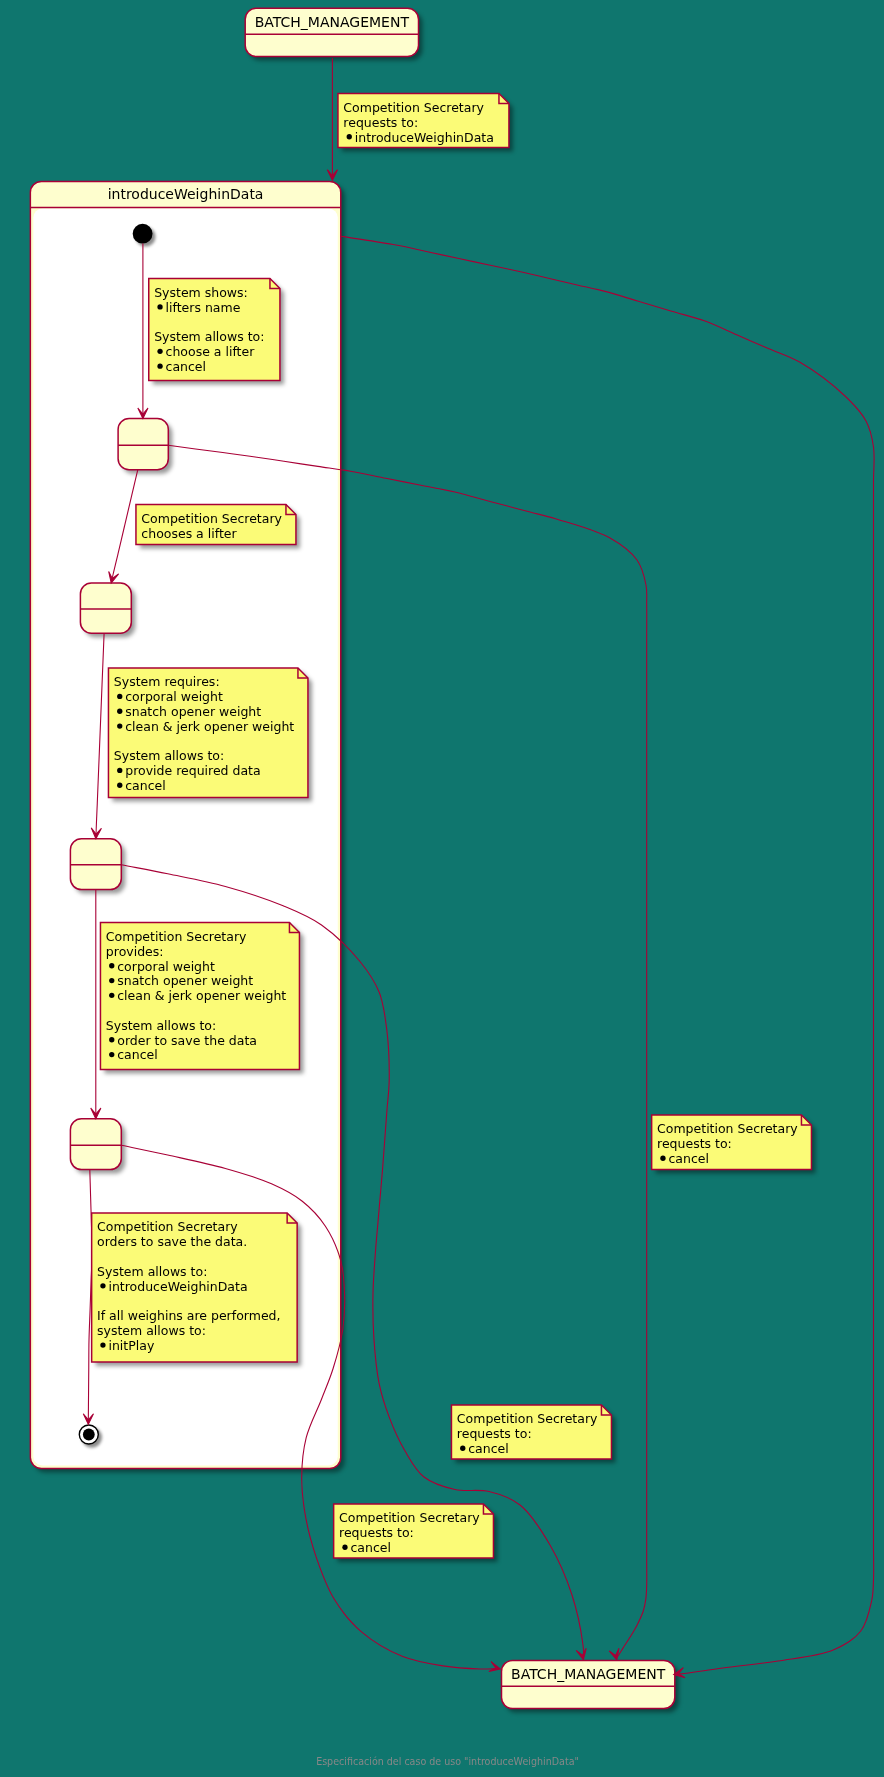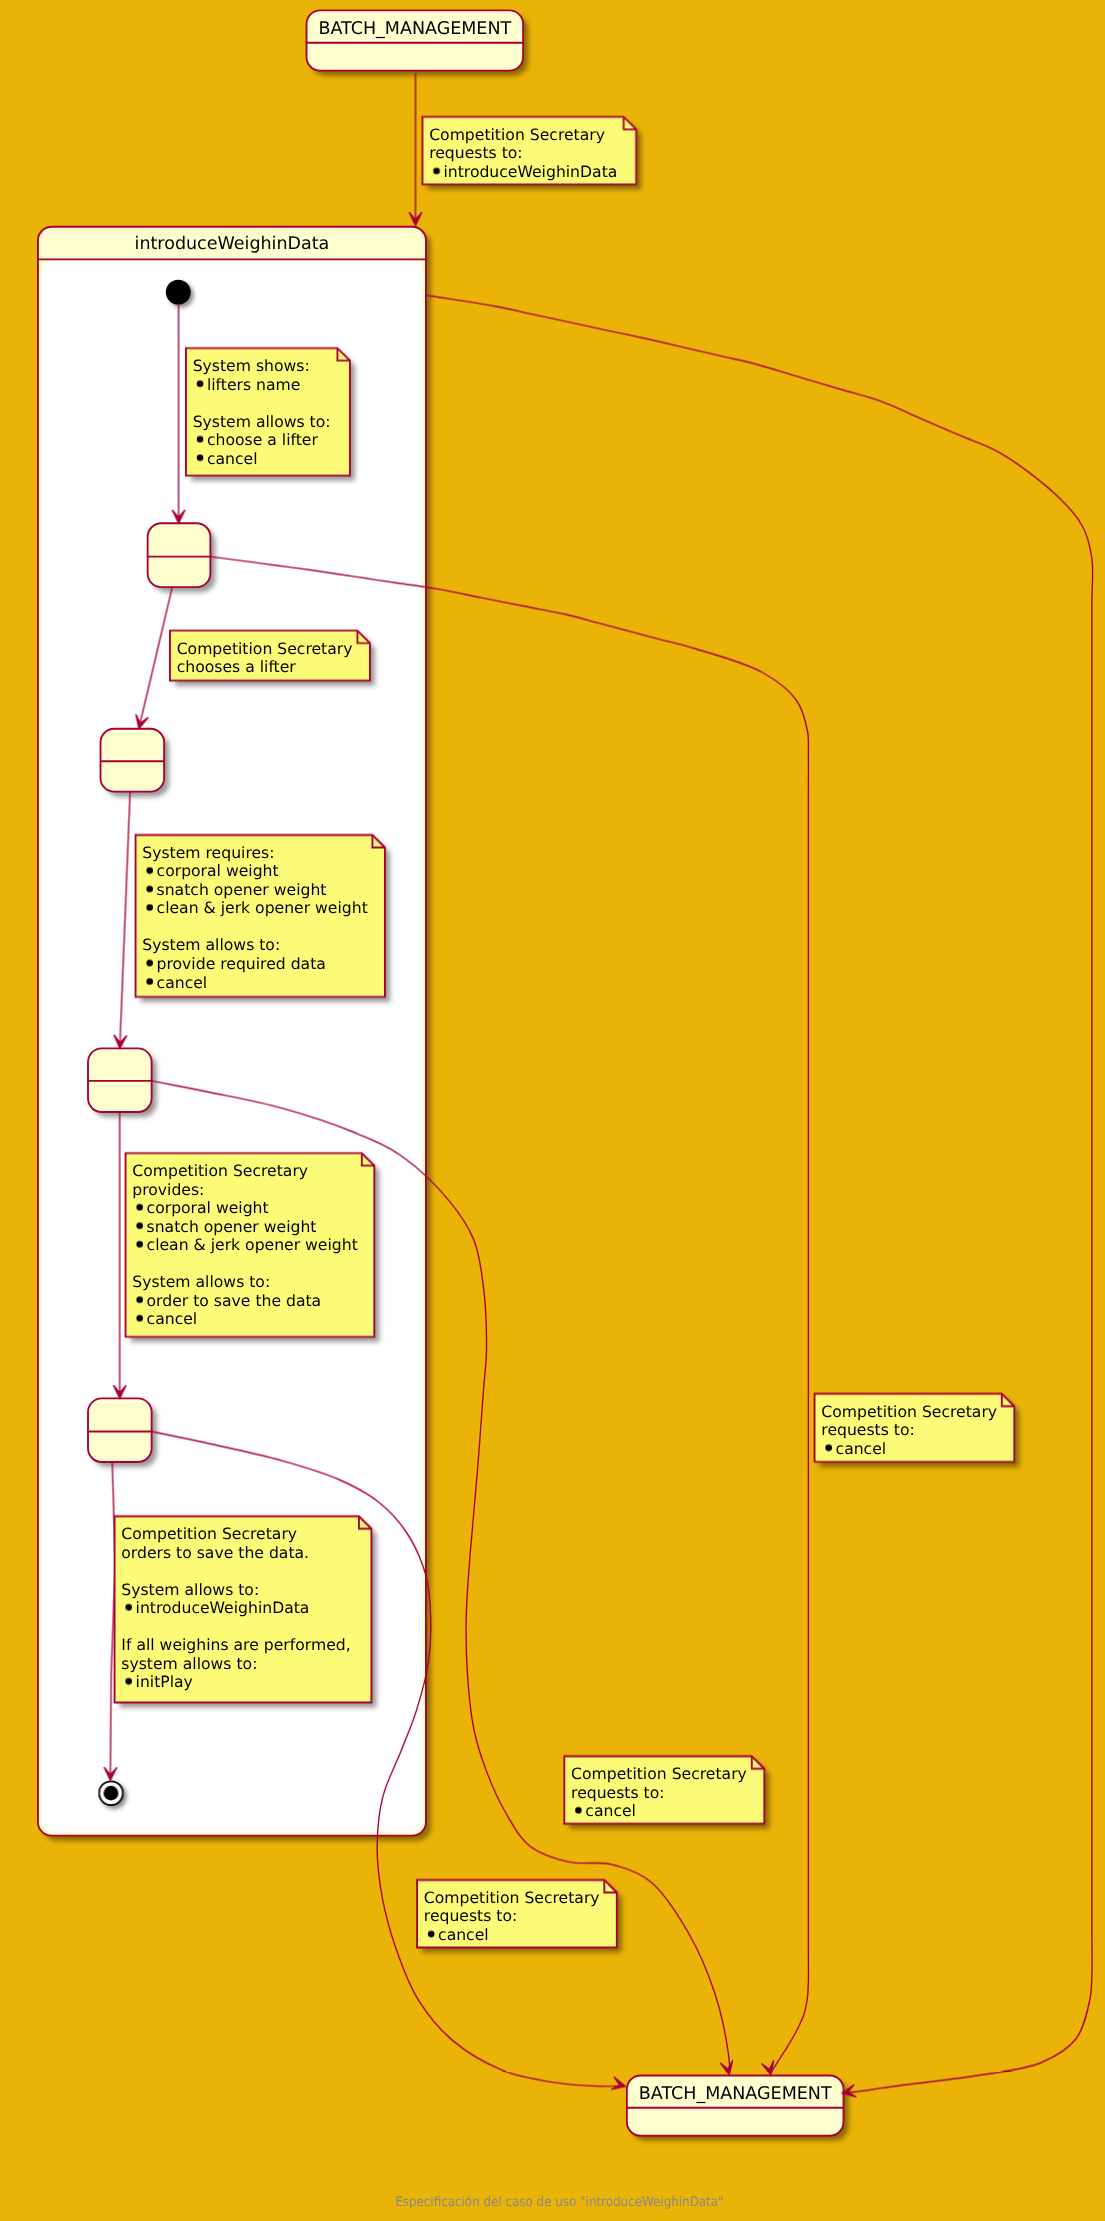--- a/index.html
+++ b/index.html
@@ -1,19 +1,19 @@
 <!DOCTYPE html>
 <html><head>
 <meta charset="utf-8">
 <title>introduceWeighinData</title>
 <style>
   html,body{margin:0;padding:0;background:#FFFFFF;}
   body{width:884px;height:1777px;overflow:hidden;
        font-family:"DejaVu Sans",sans-serif;-webkit-font-smoothing:antialiased;}
-  #diagram{position:relative;width:884px;height:1777px;background:#eab308;}
+  #diagram{position:relative;width:884px;height:1777px;background:#0f766e;}
   svg#canvas{position:absolute;left:0;top:0;width:884px;height:1777px;display:block;}
   text{white-space:pre;will-change:transform;}
   .state-label{font-family:"DejaVu Sans",sans-serif;font-size:14px;fill:#000000;}
   .note-label{font-family:"DejaVu Sans",sans-serif;font-size:12.5px;fill:#000000;}
   .caption-label{font-family:"DejaVu Sans",sans-serif;font-size:10.6px;
                  font-stretch:condensed;fill:#888888;}
 </style>
 </head>
 <body>
 

